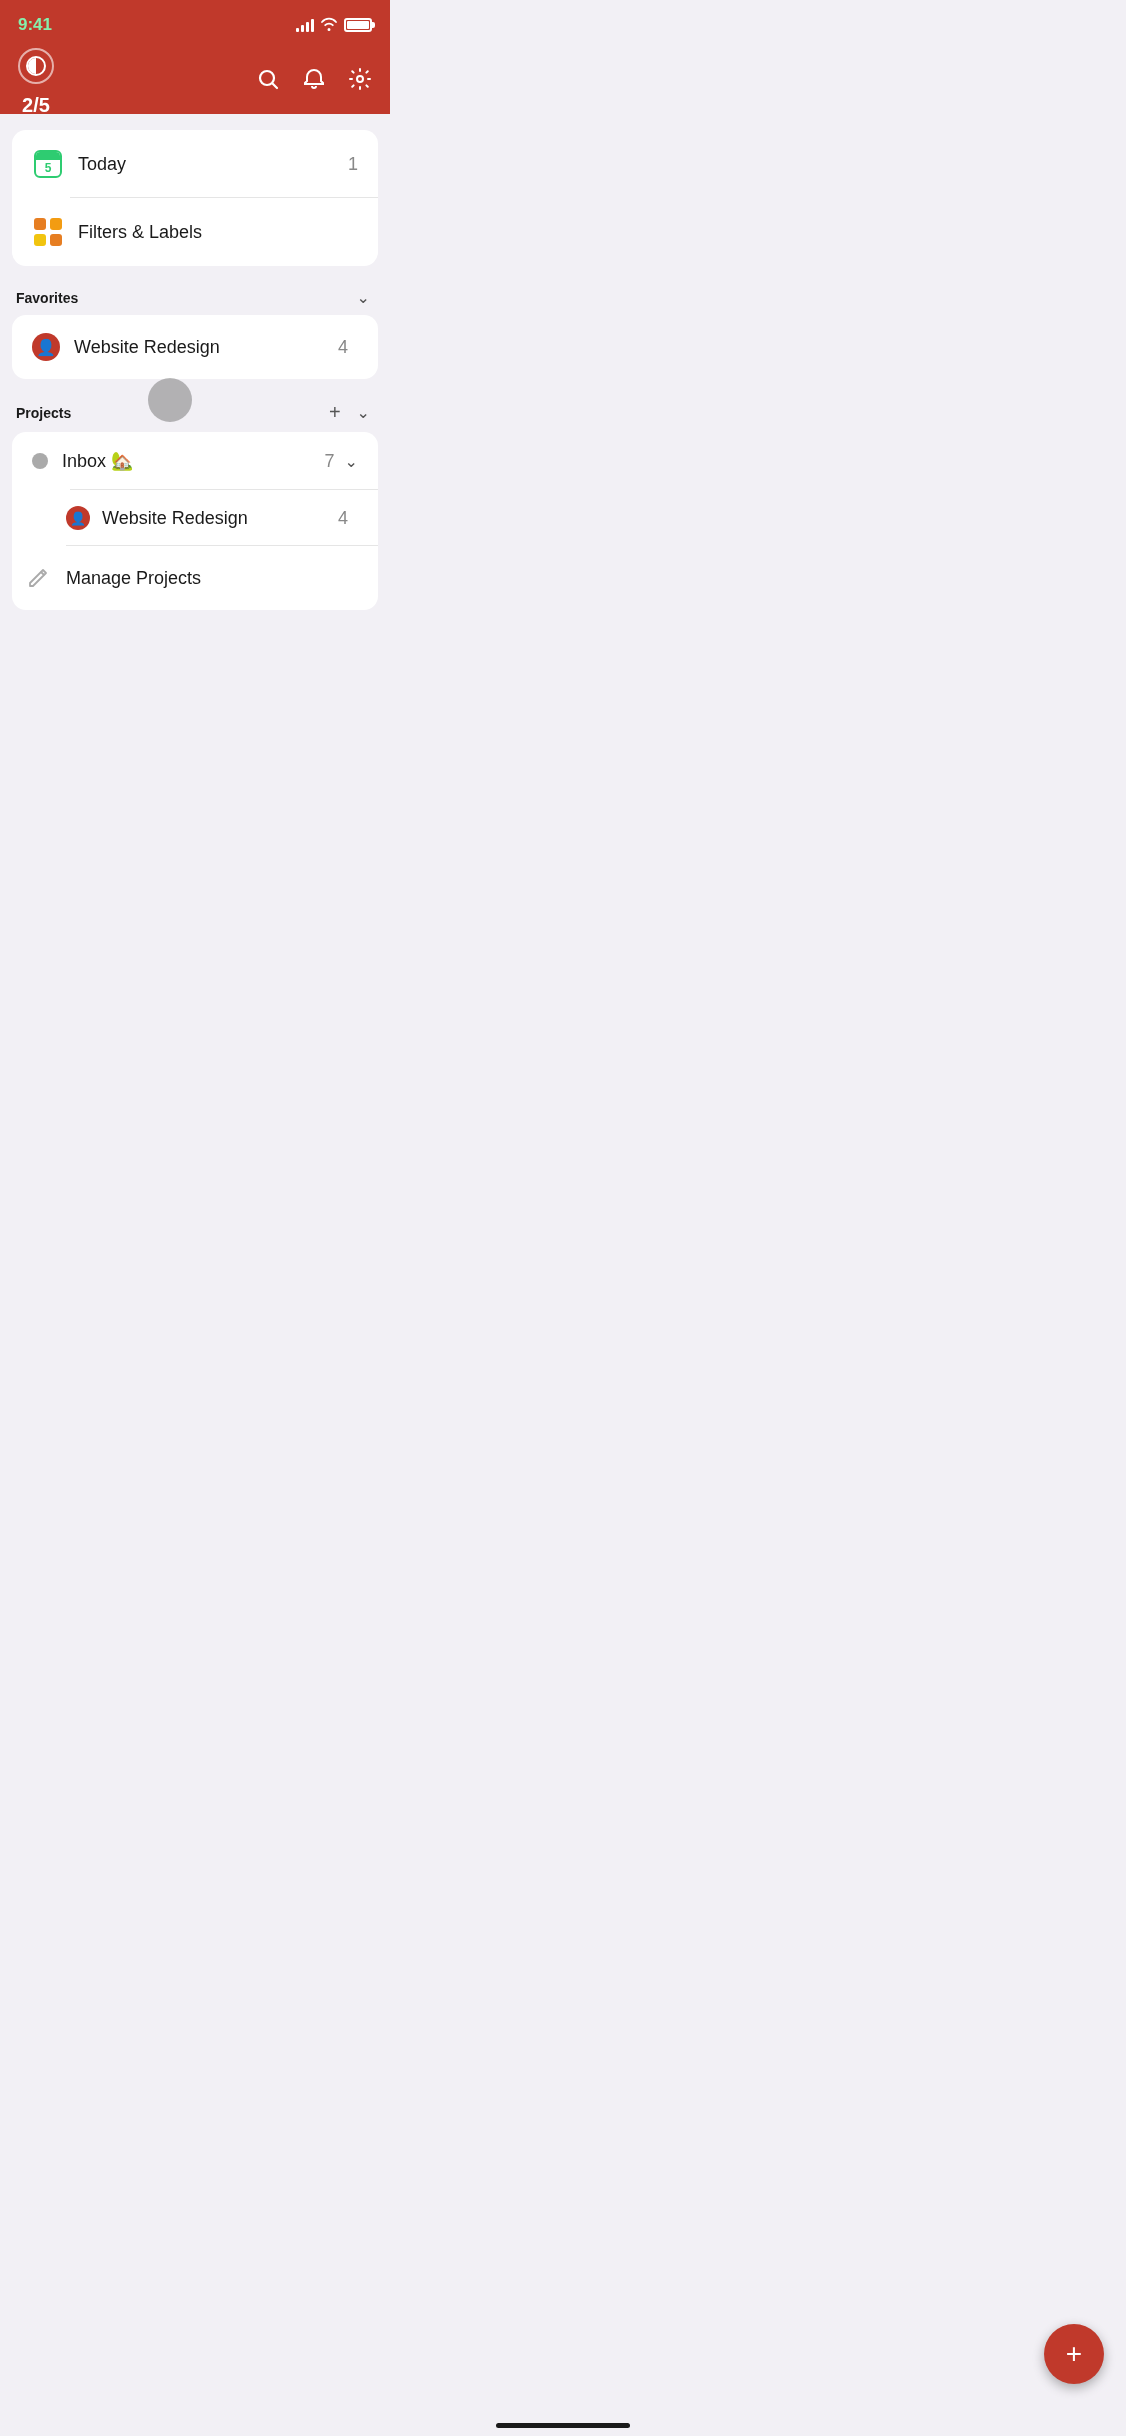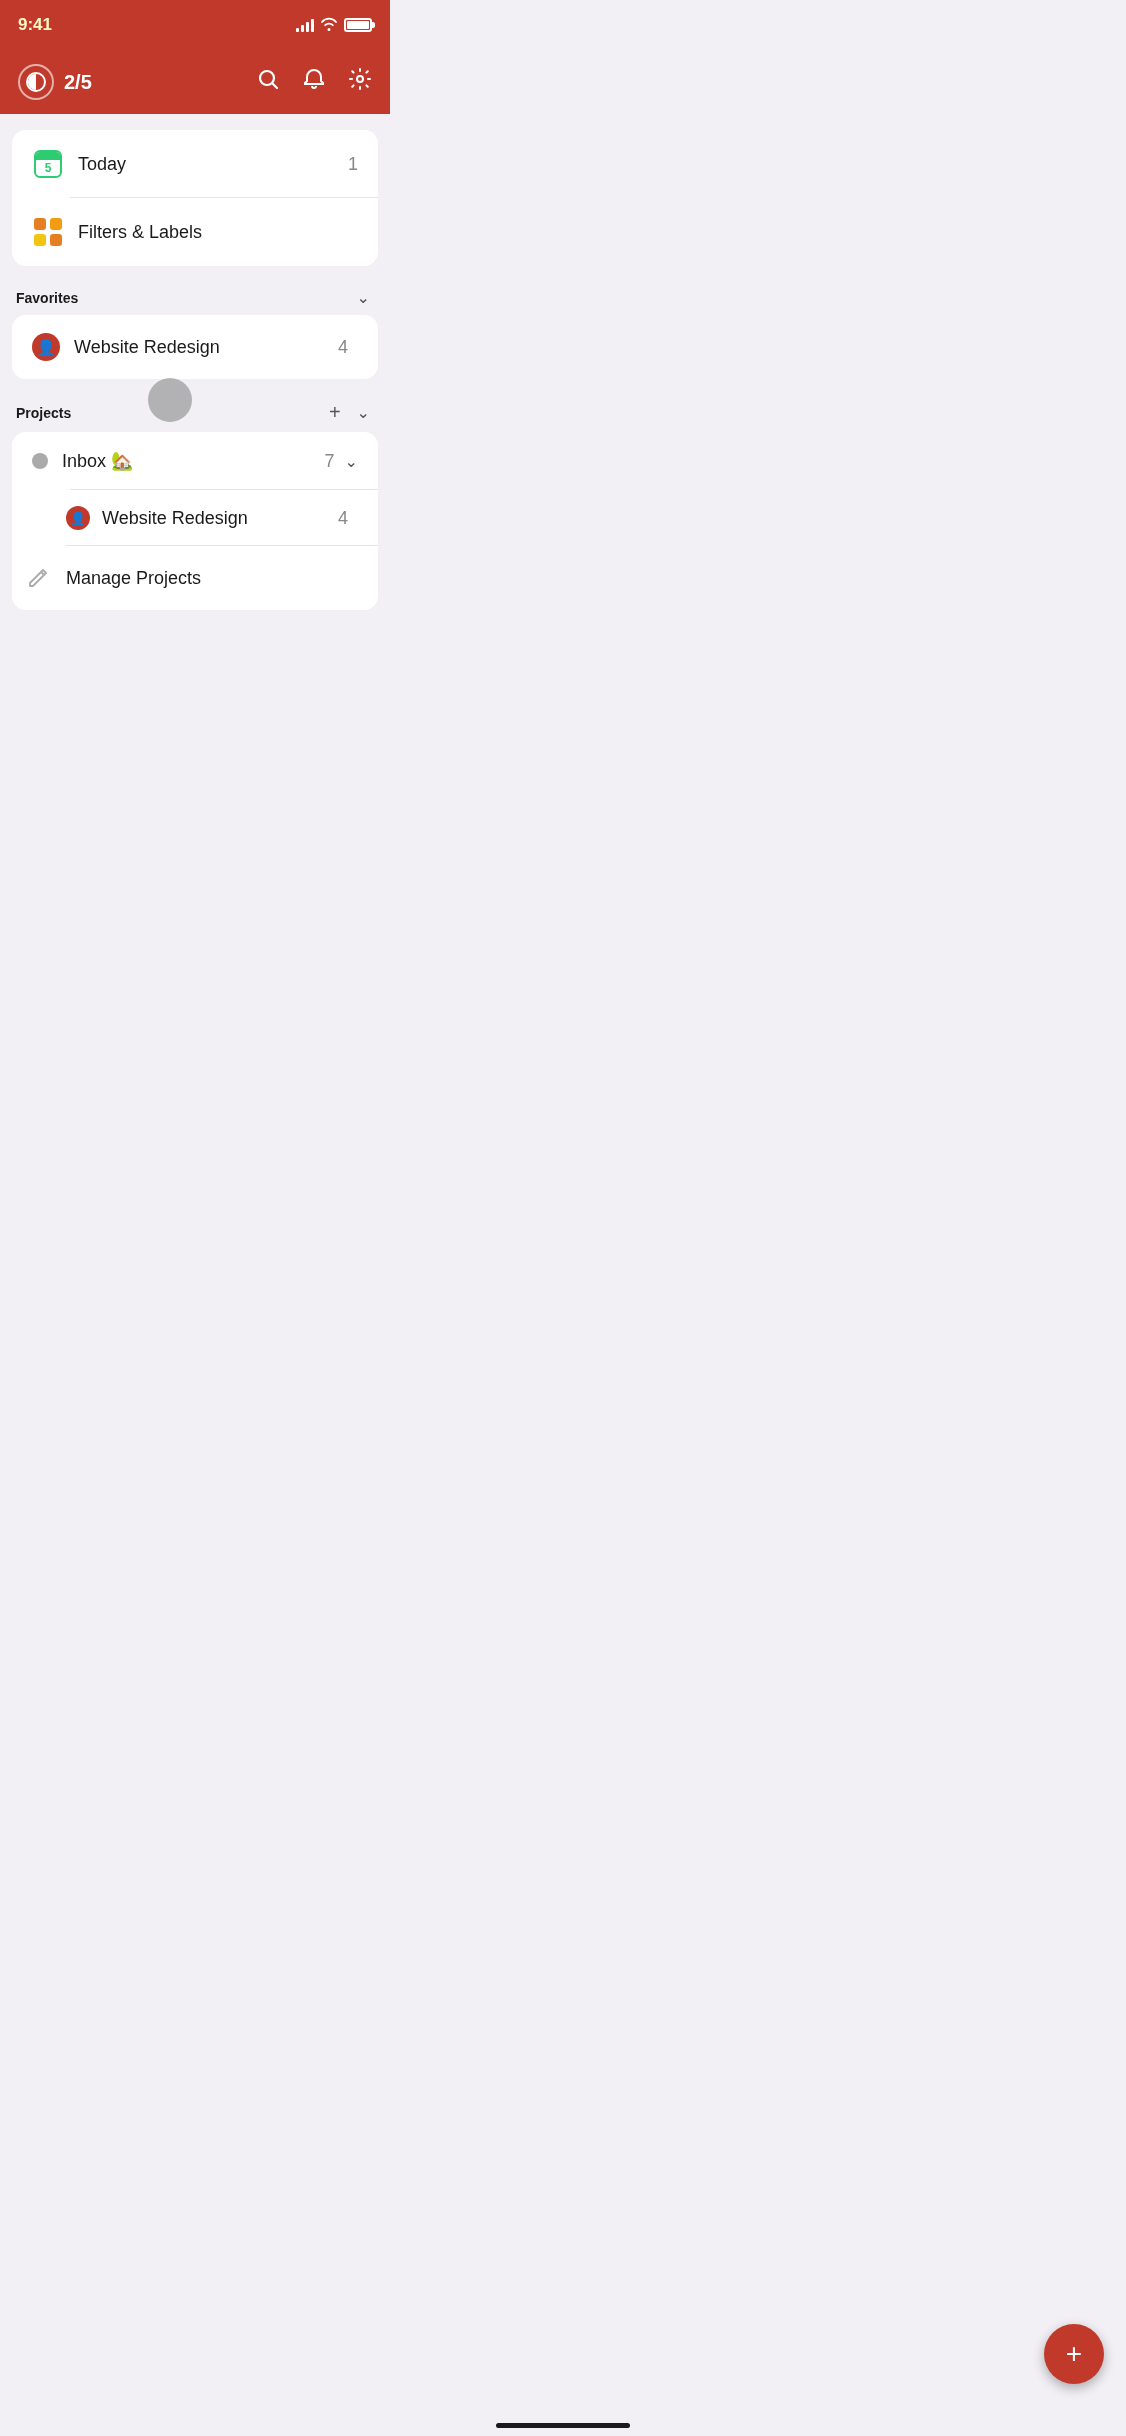--- a/index.html
+++ b/index.html
@@ -17,21 +17,21 @@
     
     .status-bar {
       background: #c0392b;
       height: 50px;
       display: flex;
       align-items: center;
       justify-content: space-between;
       padding: 0 18px;
     }
     .status-time {
-      color: #fef9c3;
+      color: #86efac;
       font-size: 17px;
       font-weight: 600;
     }
     .status-icons {
       display: flex;
       align-items: center;
       gap: 6px;
     }
     .signal-bars {
       display: flex;
@@ -86,20 +86,21 @@
       height: 64px;
       display: flex;
       align-items: center;
       justify-content: space-between;
       padding: 0 18px;
     }
     .header-left {
       display: flex;
       align-items: center;
       gap: 10px;
+      flex-direction: column;
     }
     .app-logo {
       width: 36px;
       height: 36px;
       border-radius: 50%;
       border: 2px solid rgba(255,255,255,0.6);
       display: flex;
       align-items: center;
       justify-content: center;
       position: relative;

